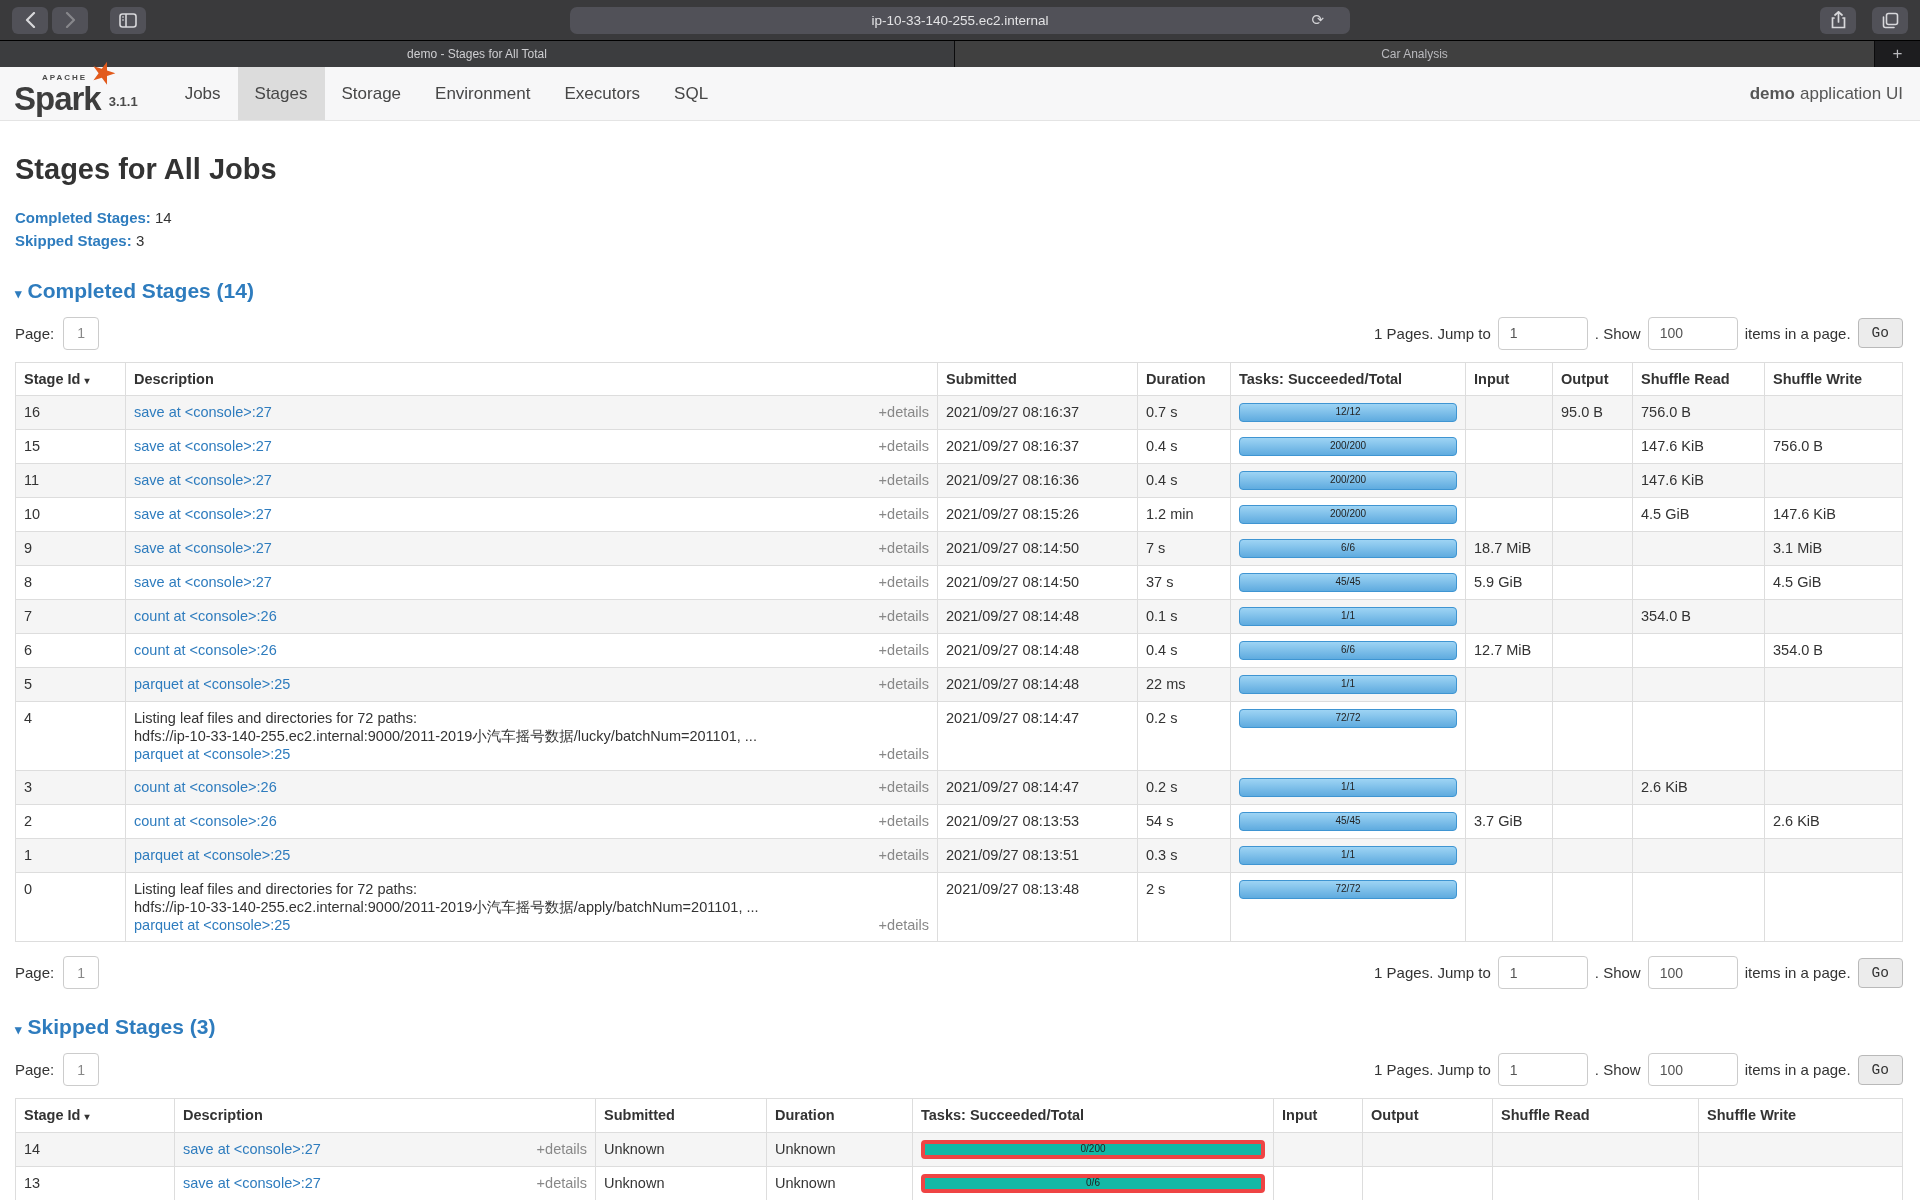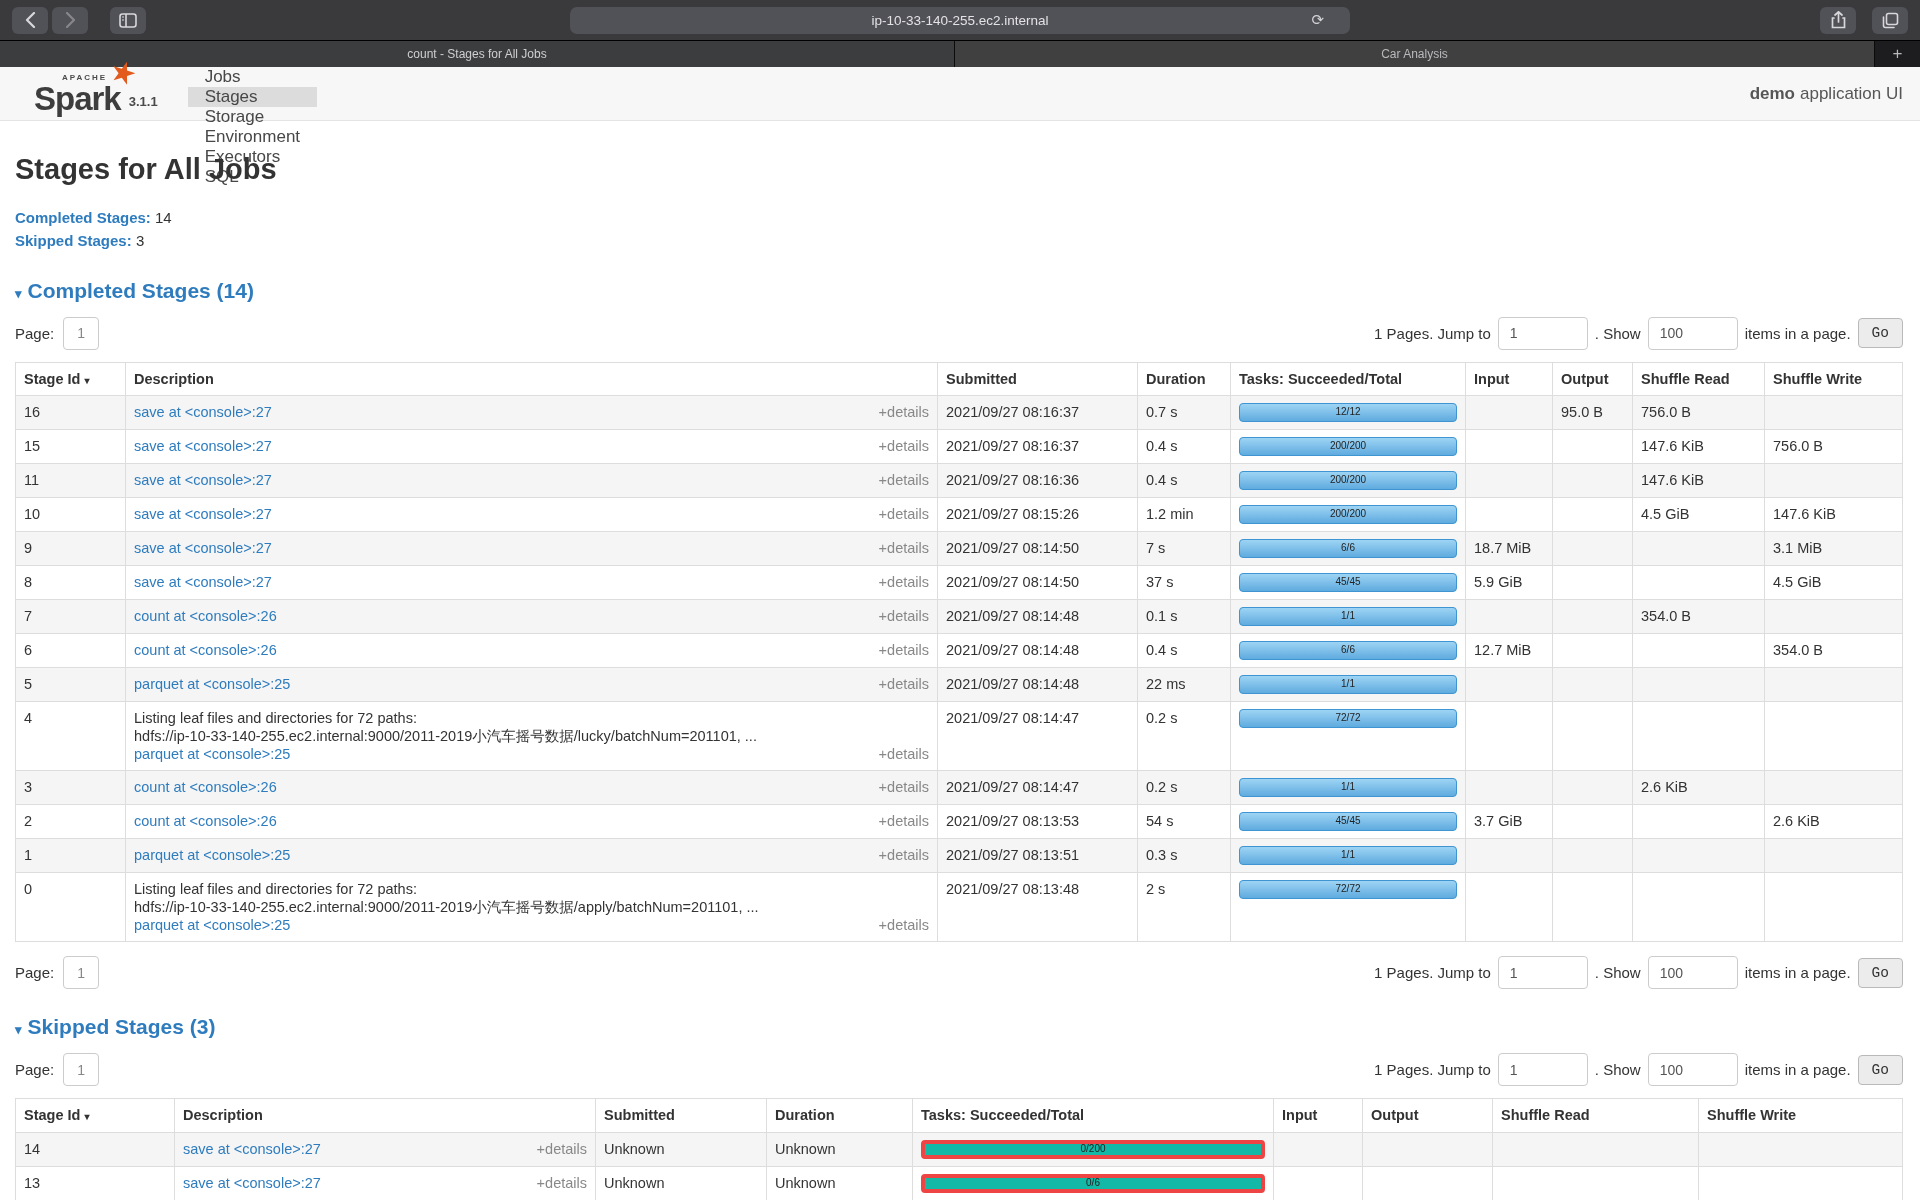--- a/index.html
+++ b/index.html
@@ -24,28 +24,28 @@
          color:#cfcfd2; cursor:pointer; }
   .tab.active { width:955px; background:#3c3d3f; border-right:1px solid #0b0b0c; }
   .tab.inactive { flex:1; background:#404040; color:#b9b9bd; }
   .newtab { width:46px; display:flex; align-items:center; justify-content:center;
             color:#b9b9bd; font-size:17px; border-left:1px solid #0b0b0c; cursor:pointer; }
 
   
   .spark-header { height:54px; background:#f7f7f8; border-bottom:1px solid #e4e4e4;
                   display:flex; align-items:stretch; padding-left:14px; }
   .logo-wrap { display:flex; align-items:flex-end; padding:5px 30px 5px 0; }
-  .logo { position:relative; line-height:1;margin-left:20px; }
+  .logo { position:relative; line-height:1; }
   .logo .apache { display:block; font-size:8px; font-weight:bold; letter-spacing:2px;
                   color:#4a4a4a; margin-left:28px; }
   .logo .spark-word { font-size:33px; font-weight:bold; color:#3d3d3d; letter-spacing:-1px; }
   .logo .star { position:absolute; top:-16px; right:-16px; color:#e25a1c; font-size:30px;
                 transform:rotate(18deg); }
   .version { font-size:13px; font-weight:bold; color:#4a4a4a; margin:0 0 6px 8px; }
-  .nav { display:flex; list-style:none;flex-direction:column; }
+  .nav { display:flex; list-style:none; }
   .nav li { display:flex; align-items:center; padding:0 17px; font-size:17px; color:#474747;
             cursor:pointer; }
   .nav li.active { background:#dcdcdc; }
   .app-ui { margin-left:auto; display:flex; align-items:center; padding-right:17px;
             font-size:17px; color:#565656; }
   .app-ui b { margin-right:5px; }
 
   
   .content { padding:0 17px 0 15px; }
   h1 { font-size:29px; font-weight:bold; color:#333; margin:32px 0 20px; }
@@ -127,21 +127,21 @@
       <svg width="17" height="17" viewBox="0 0 17 17">
         <rect x="4.5" y="1.5" width="11" height="11" rx="2" fill="none" stroke="#d8d8db" stroke-width="1.6"></rect>
         <path d="M12 15.5 L3.5 15.5 Q1.5 15.5 1.5 13.5 L1.5 5" fill="none" stroke="#d8d8db" stroke-width="1.6" stroke-linecap="round"></path>
       </svg>
     </button>
   </div>
 </div>
 
 <div class="tabstrip">
   <div class="tab active">
-    <span>count - Stages for All Jobs</span>
+    <span>demo - Stages for All Total</span>
   </div>
   <div class="tab inactive">
     <span>Car Analysis</span>
   </div>
   <div class="newtab">+</div>
 </div>
 
 <div class="spark-header">
   <div class="logo-wrap">
     <div class="logo">

